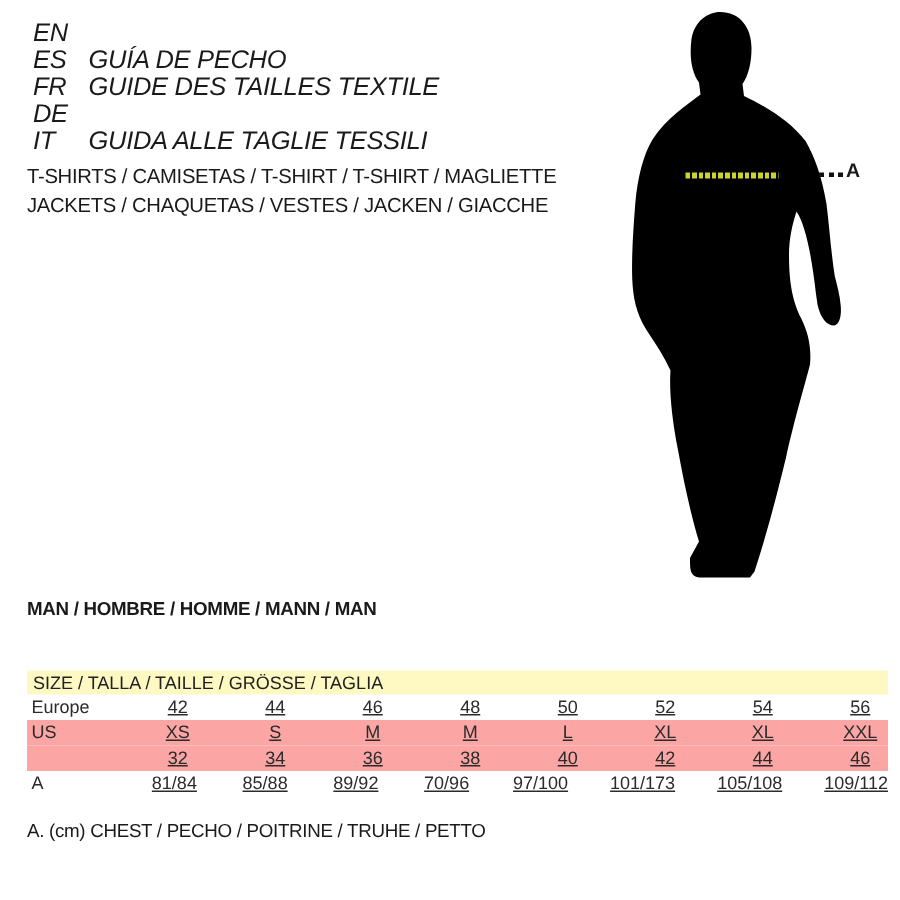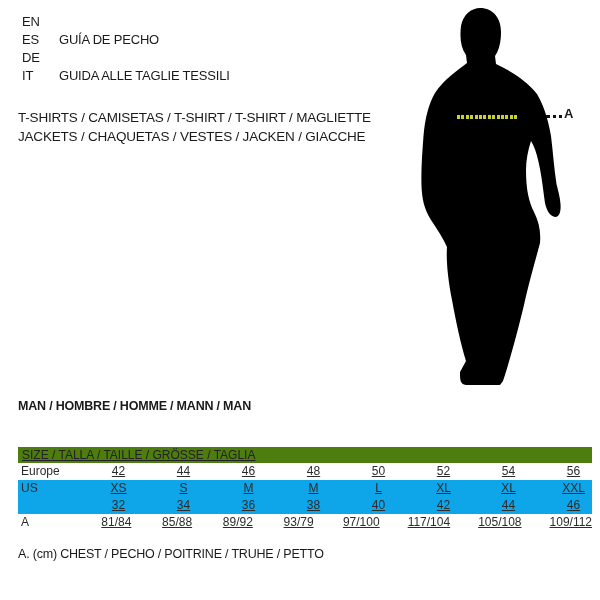--- a/index.html
+++ b/index.html
@@ -2,59 +2,63 @@
 <html><head>
 <meta charset="utf-8">
 <style>
   html,body{margin:0;padding:0;background:#fff;}
   #stage{
     position:relative;width:600px;height:600px;background:#ffffff;overflow:hidden;
     font-family:"Liberation Sans","DejaVu Sans",sans-serif;color:#1a1a1a;
   }
   
   .langs{position:absolute;left:22px;top:13px;}
-  .lang-row{display:flex;font-size:13px;line-height:18px;letter-spacing:-0.2px;}
+  .lang-row{display:flex;font-size:17px;line-height:18px;letter-spacing:-0.2px;font-style:italic;}
   .lang-code{width:37px;flex:0 0 37px;}
   
   .categories{position:absolute;left:18px;top:108px;font-weight:400;font-size:13.5px;line-height:19px;letter-spacing:-0.2px;}
   
   .figure-wrap{position:absolute;left:410px;top:0;width:170px;height:400px;}
   .chest-line{
     position:absolute;left:457px;top:115px;width:62px;height:3.6px;
     background:repeating-linear-gradient(90deg,#c9d52e 0,#c9d52e 3px,transparent 3px,transparent 4.4px);
   }
   .a-dashes{
     position:absolute;left:546px;top:115px;width:16px;height:2.6px;
     background:repeating-linear-gradient(90deg,#111 0,#111 3.5px,transparent 3.5px,transparent 6.5px);
   }
   .a-label{position:absolute;left:564px;top:106px;font-size:13px;font-weight:700;}
   
   .section-title{position:absolute;left:18px;top:399px;font-size:12.5px;font-weight:700;letter-spacing:-0.2px;}
   
   .size-table{position:absolute;left:18px;top:447px;width:574px;font-size:12px;color:#2b2b2b;}
-  .thead{height:16px;line-height:16px;background:#4d7c0f;padding-left:4px;color:#222;text-decoration:underline;}
+  .thead{height:16px;line-height:16px;background:#fef9c3;padding-left:4px;color:#222;}
   .trow{display:flex;height:17px;line-height:17px;gap:28px;}
-  .trow.band{background:#0ea5e9;}
+  .trow.band{background:#fca5a5;}
   .tlabel{flex:0 0 51px;padding-left:3px;text-align:left;}
   .tcell{flex:1 1 0;text-align:center;text-decoration:underline;}
   
   .footnote{position:absolute;left:18px;top:547px;font-size:12.5px;font-weight:400;letter-spacing:-0.2px;}
 </style>
 </head>
 <body>
 
 <div id="stage">
 
   <div class="langs">
     <div class="lang-row">
       <span class="lang-code">EN</span>
     </div>
     <div class="lang-row">
       <span class="lang-code">ES</span>
       <span class="lang-label">GUÍA DE PECHO</span>
+    </div>
+    <div class="lang-row">
+      <span class="lang-code">FR</span>
+      <span class="lang-label">GUIDE DES TAILLES TEXTILE</span>
     </div>
     <div class="lang-row">
       <span class="lang-code">DE</span>
     </div>
     <div class="lang-row">
       <span class="lang-code">IT</span>
       <span class="lang-label">GUIDA ALLE TAGLIE TESSILI</span>
     </div>
   </div>
 
@@ -144,23 +148,23 @@
       <span class="tcell">42</span>
       <span class="tcell">44</span>
       <span class="tcell">46</span>
     </div>
 
     <div class="trow">
       <span class="tlabel">A</span>
       <span class="tcell">81/84</span>
       <span class="tcell">85/88</span>
       <span class="tcell">89/92</span>
-      <span class="tcell">93/79</span>
+      <span class="tcell">70/96</span>
       <span class="tcell">97/100</span>
-      <span class="tcell">117/104</span>
+      <span class="tcell">101/173</span>
       <span class="tcell">105/108</span>
       <span class="tcell">109/112</span>
     </div>
   </div>
 
   <div class="footnote">A. (cm) CHEST / PECHO / POITRINE / TRUHE / PETTO</div>
 
 </div>
 
 </body></html>

